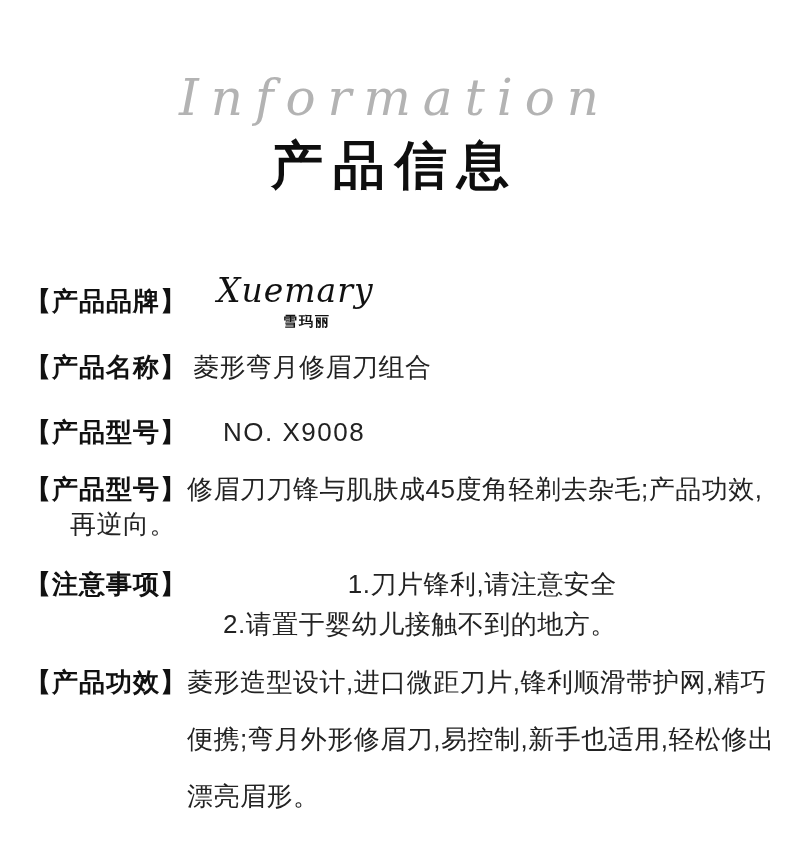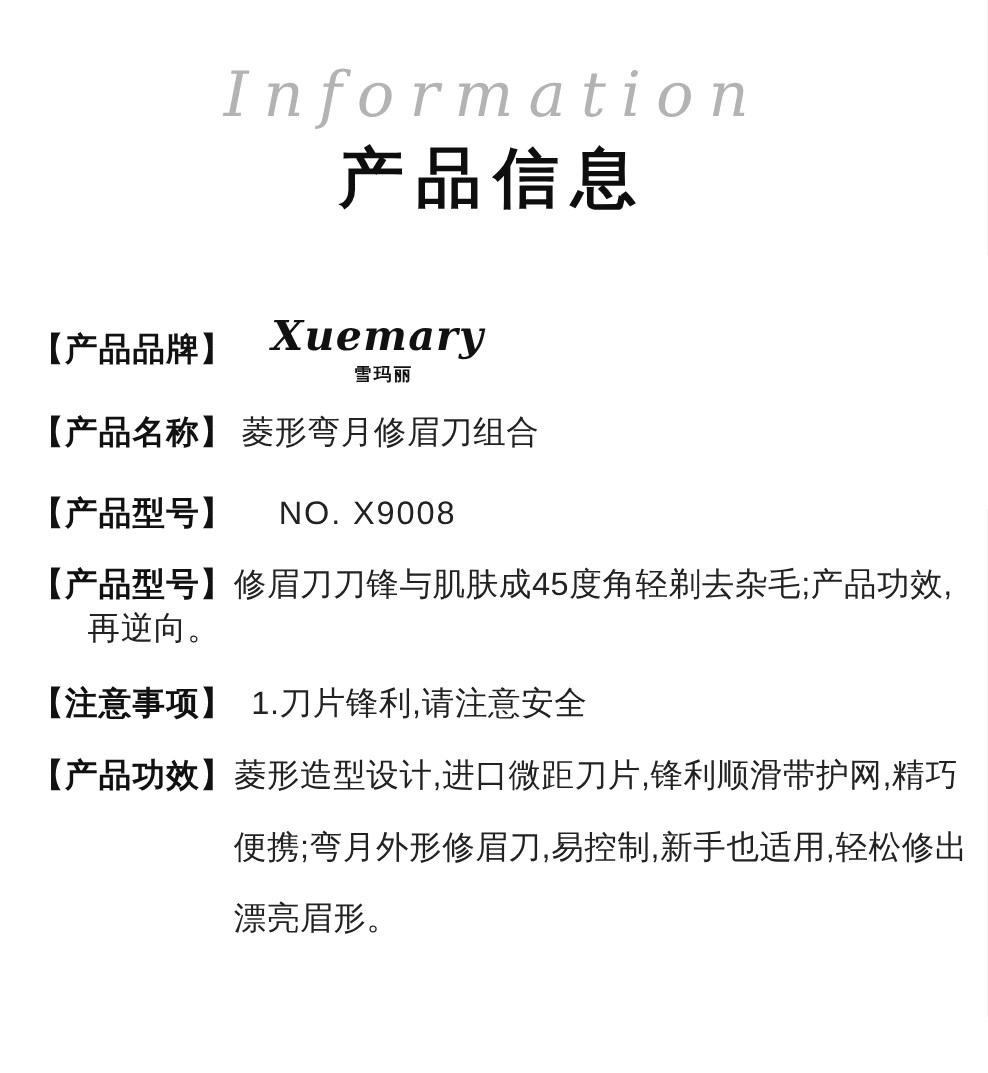--- a/index.html
+++ b/index.html
@@ -7,21 +7,21 @@
     position: relative;
     width: 790px;
     height: 858px;
     margin: 0 auto;
     background: #ffffff;
     font-family: "Liberation Sans", sans-serif;
     color: #1c1c1c;
     overflow: hidden;
   }
   
-  .header { text-align: center; padding-top: 43px; }
+  .header { text-align: center; padding-top: 65px; }
   .script-title {
     font-family: "DejaVu Serif", serif;
     font-style: italic;
     font-size: 50px;
     line-height: 66px;
     color: #b3b3b3;
     letter-spacing: 12px;
     font-weight: 400;
   }
   .main-title {
@@ -43,21 +43,21 @@
     white-space: nowrap;
     text-align: right;
   }
   .row-value { color: #222222; letter-spacing: 0.5px; }
 
   
   .brand-logo { margin-left: 30px; margin-top: -12px; }
   .logo-name {
     font-family: "DejaVu Serif", serif;
     font-style: italic;
-    font-weight: 700;
+    font-weight: 400;
     font-size: 33px;
     line-height: 36px;
     color: #111111;
     letter-spacing: 1px;
   }
   .logo-cn {
     font-size: 14px;
     font-weight: 700;
     letter-spacing: 2px;
     color: #111111;
@@ -121,20 +121,21 @@
         <div class="row-label">【产品型号】</div>
         <div class="row-value">修眉刀刀锋与肌肤成45度角轻剃去杂毛;产品功效,</div>
       </div>
       <div class="usage-line2">再逆向。</div>
     </div>
 
     <div class="row row-notice">
       <div class="row-label">【注意事项】</div>
       <div class="notice-items">
         <div class="row-value notice-item-1">1.刀片锋利,请注意安全</div>
+        <div class="row-value notice-item-2">2.请置于婴幼儿接触不到的地方。</div>
       </div>
     </div>
 
     <div class="row row-effect">
       <div class="row-label">【产品功效】</div>
       <div class="effect-lines">
         <div class="effect-line">菱形造型设计,进口微距刀片,锋利顺滑带护网,精巧</div>
         <div class="effect-line">便携;弯月外形修眉刀,易控制,新手也适用,轻松修出</div>
         <div class="effect-line">漂亮眉形。</div>
       </div>

